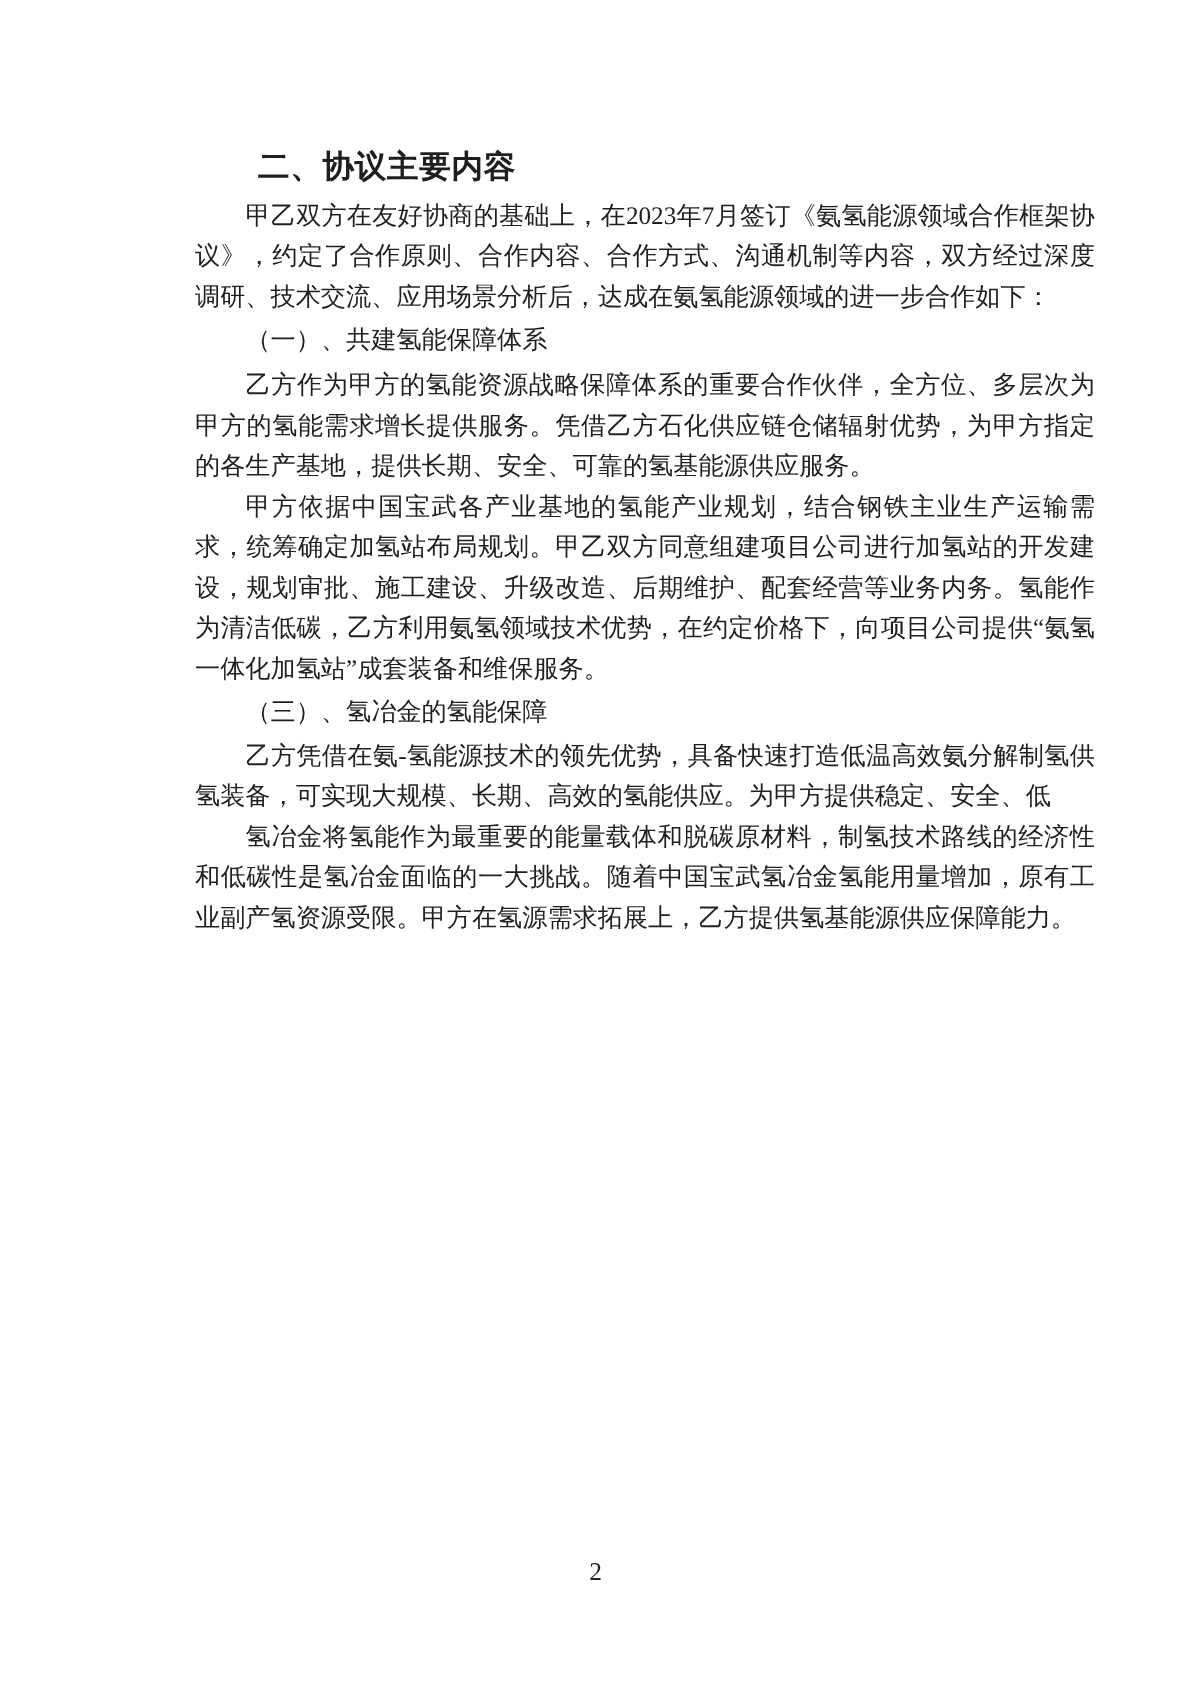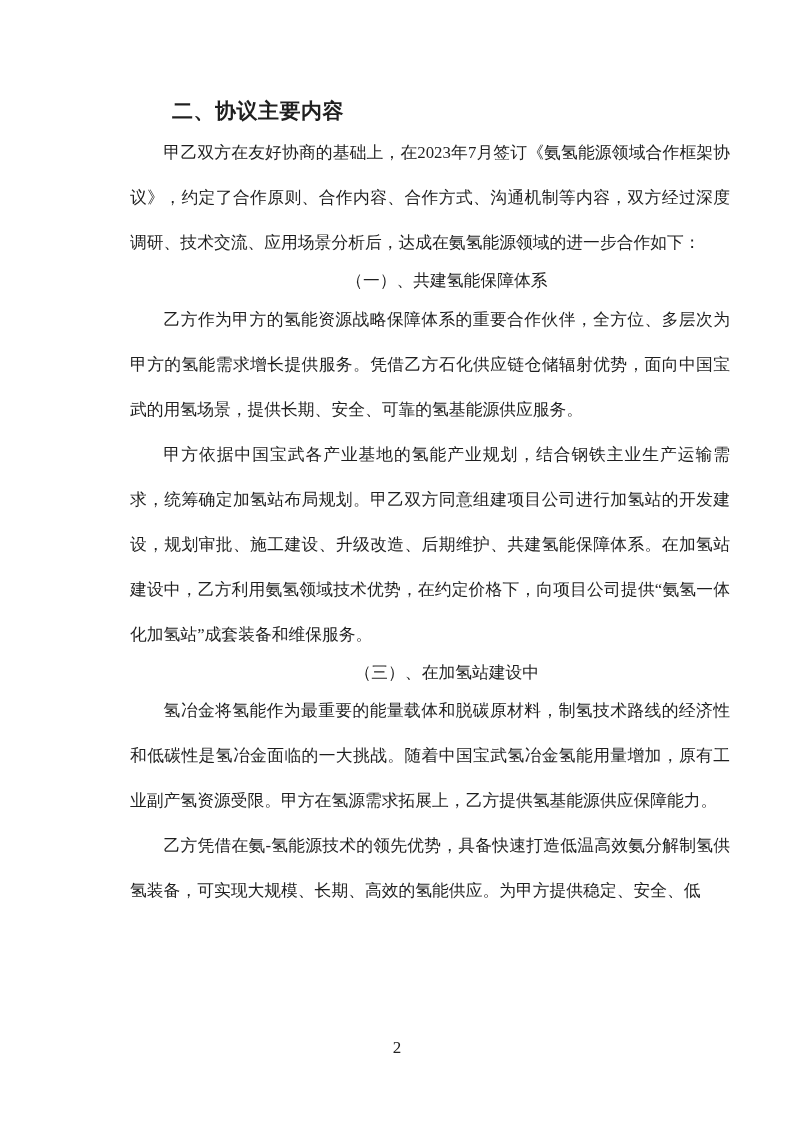--- a/index.html
+++ b/index.html
@@ -26,52 +26,51 @@
   .doc-title {
     font-size: 21px;
     font-weight: bold;
     line-height: 31.3px;
     text-indent: 2em;
     margin: 0 0 3px 0;
     letter-spacing: 0.5px;
   }
   .para {
     font-size: 16.8px;
-    line-height: 45px;
+    line-height: 27px;
     text-align: justify;
     text-justify: inter-ideograph;
     text-indent: 2em;
     margin: 0;
   }
   .subheading {
     font-size: 16.8px;
     line-height: 31.3px;
     text-indent: 2em;
     margin: 0;
-    text-align: center;
   }
   .page-num {
     position: absolute;
     top: 1036px;
     left: 0;
     width: 100%;
     text-align: center;
     font-size: 17px;
     line-height: 24px;
     color: #222222;
   }
 </style>
 </head>
 <body>
 
 <div class="page">
   <div class="content">
     <p class="doc-title">二、协议主要内容</p>
     <p class="para">甲乙双方在友好协商的基础上，在2023年7月签订《氨氢能源领域合作框架协议》，约定了合作原则、合作内容、合作方式、沟通机制等内容，双方经过深度调研、技术交流、应用场景分析后，达成在氨氢能源领域的进一步合作如下：</p>
     <p class="subheading">（一）、共建氢能保障体系</p>
-    <p class="para">乙方作为甲方的氢能资源战略保障体系的重要合作伙伴，全方位、多层次为甲方的氢能需求增长提供服务。凭借乙方石化供应链仓储辐射优势，面向中国宝武的用氢场景，提供长期、安全、可靠的氢基能源供应服务。</p>
-    <p class="para">甲方依据中国宝武各产业基地的氢能产业规划，结合钢铁主业生产运输需求，统筹确定加氢站布局规划。甲乙双方同意组建项目公司进行加氢站的开发建设，规划审批、施工建设、升级改造、后期维护、共建氢能保障体系。在加氢站建设中，乙方利用氨氢领域技术优势，在约定价格下，向项目公司提供“氨氢一体化加氢站”成套装备和维保服务。</p>
-    <p class="subheading">（三）、在加氢站建设中</p>
+    <p class="para">乙方作为甲方的氢能资源战略保障体系的重要合作伙伴，全方位、多层次为甲方的氢能需求增长提供服务。凭借乙方石化供应链仓储辐射优势，为甲方指定的各生产基地，提供长期、安全、可靠的氢基能源供应服务。</p>
+    <p class="para">甲方依据中国宝武各产业基地的氢能产业规划，结合钢铁主业生产运输需求，统筹确定加氢站布局规划。甲乙双方同意组建项目公司进行加氢站的开发建设，规划审批、施工建设、升级改造、后期维护、配套经营等业务内务。氢能作为清洁低碳，乙方利用氨氢领域技术优势，在约定价格下，向项目公司提供“氨氢一体化加氢站”成套装备和维保服务。</p>
+    <p class="subheading">（三）、氢冶金的氢能保障</p>
+    <p class="para">乙方凭借在氨-氢能源技术的领先优势，具备快速打造低温高效氨分解制氢供氢装备，可实现大规模、长期、高效的氢能供应。为甲方提供稳定、安全、低</p>
     <p class="para">氢冶金将氢能作为最重要的能量载体和脱碳原材料，制氢技术路线的经济性和低碳性是氢冶金面临的一大挑战。随着中国宝武氢冶金氢能用量增加，原有工业副产氢资源受限。甲方在氢源需求拓展上，乙方提供氢基能源供应保障能力。</p>
-    <p class="para">乙方凭借在氨-氢能源技术的领先优势，具备快速打造低温高效氨分解制氢供氢装备，可实现大规模、长期、高效的氢能供应。为甲方提供稳定、安全、低</p>
   </div>
   <div class="page-num">2</div>
 </div>
 
 </body></html>

